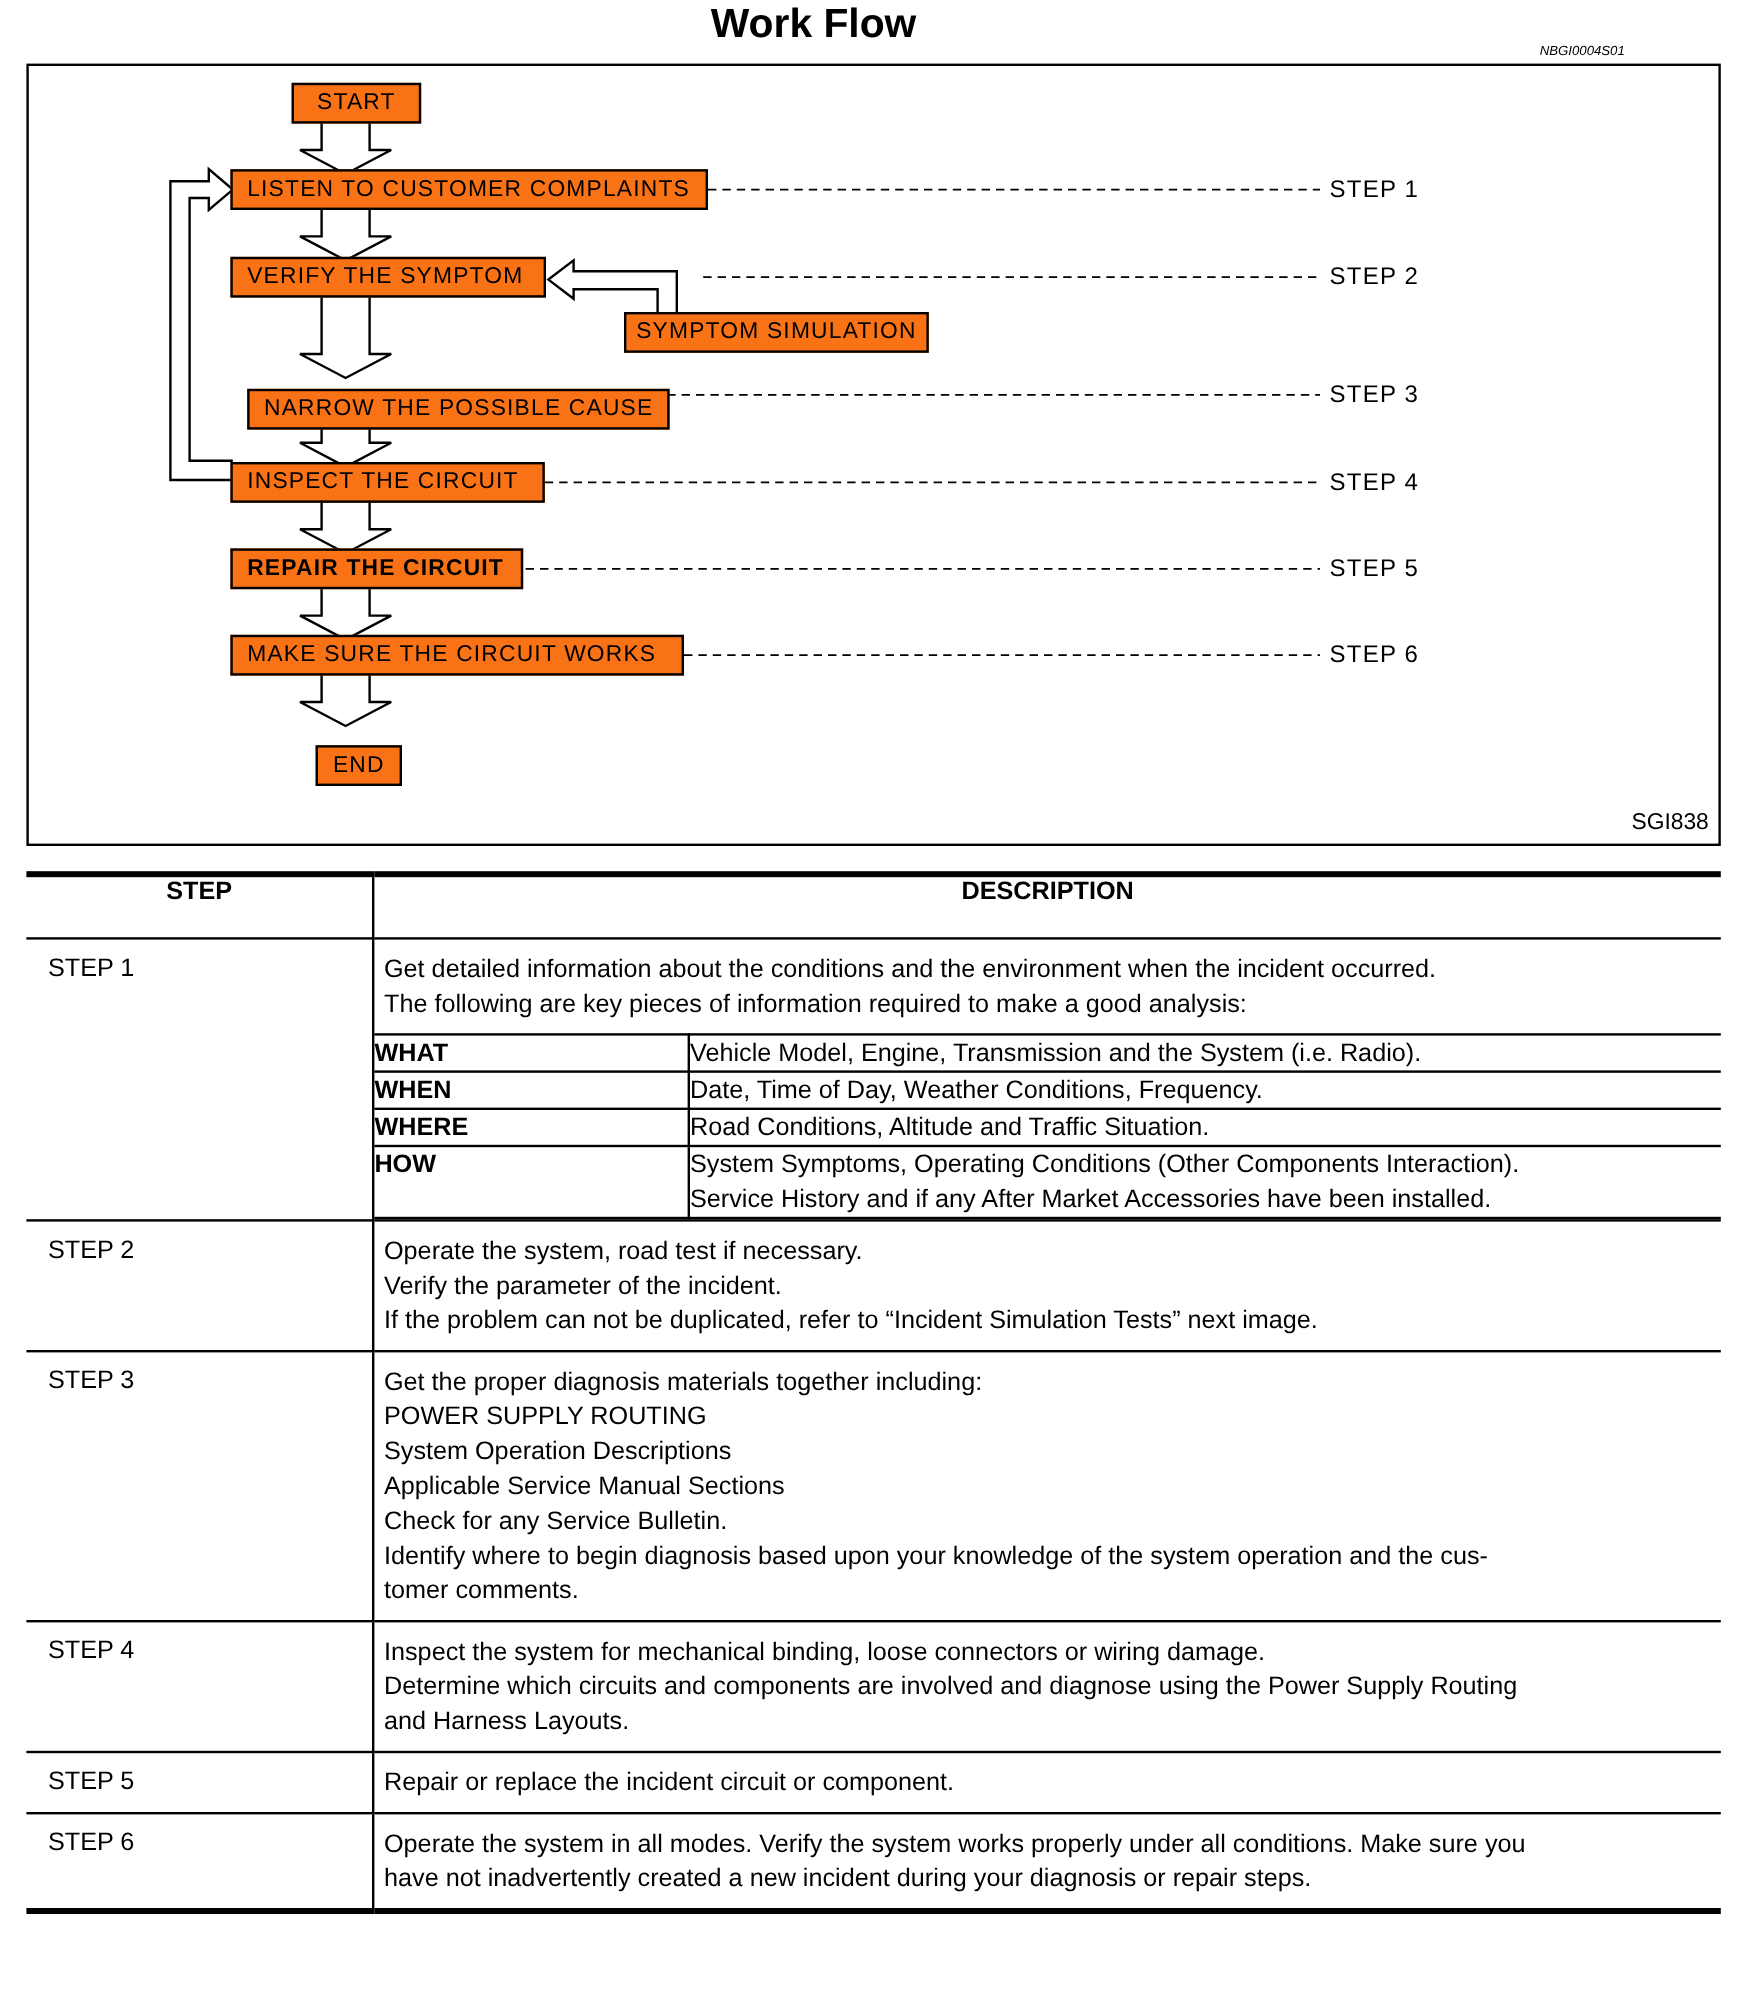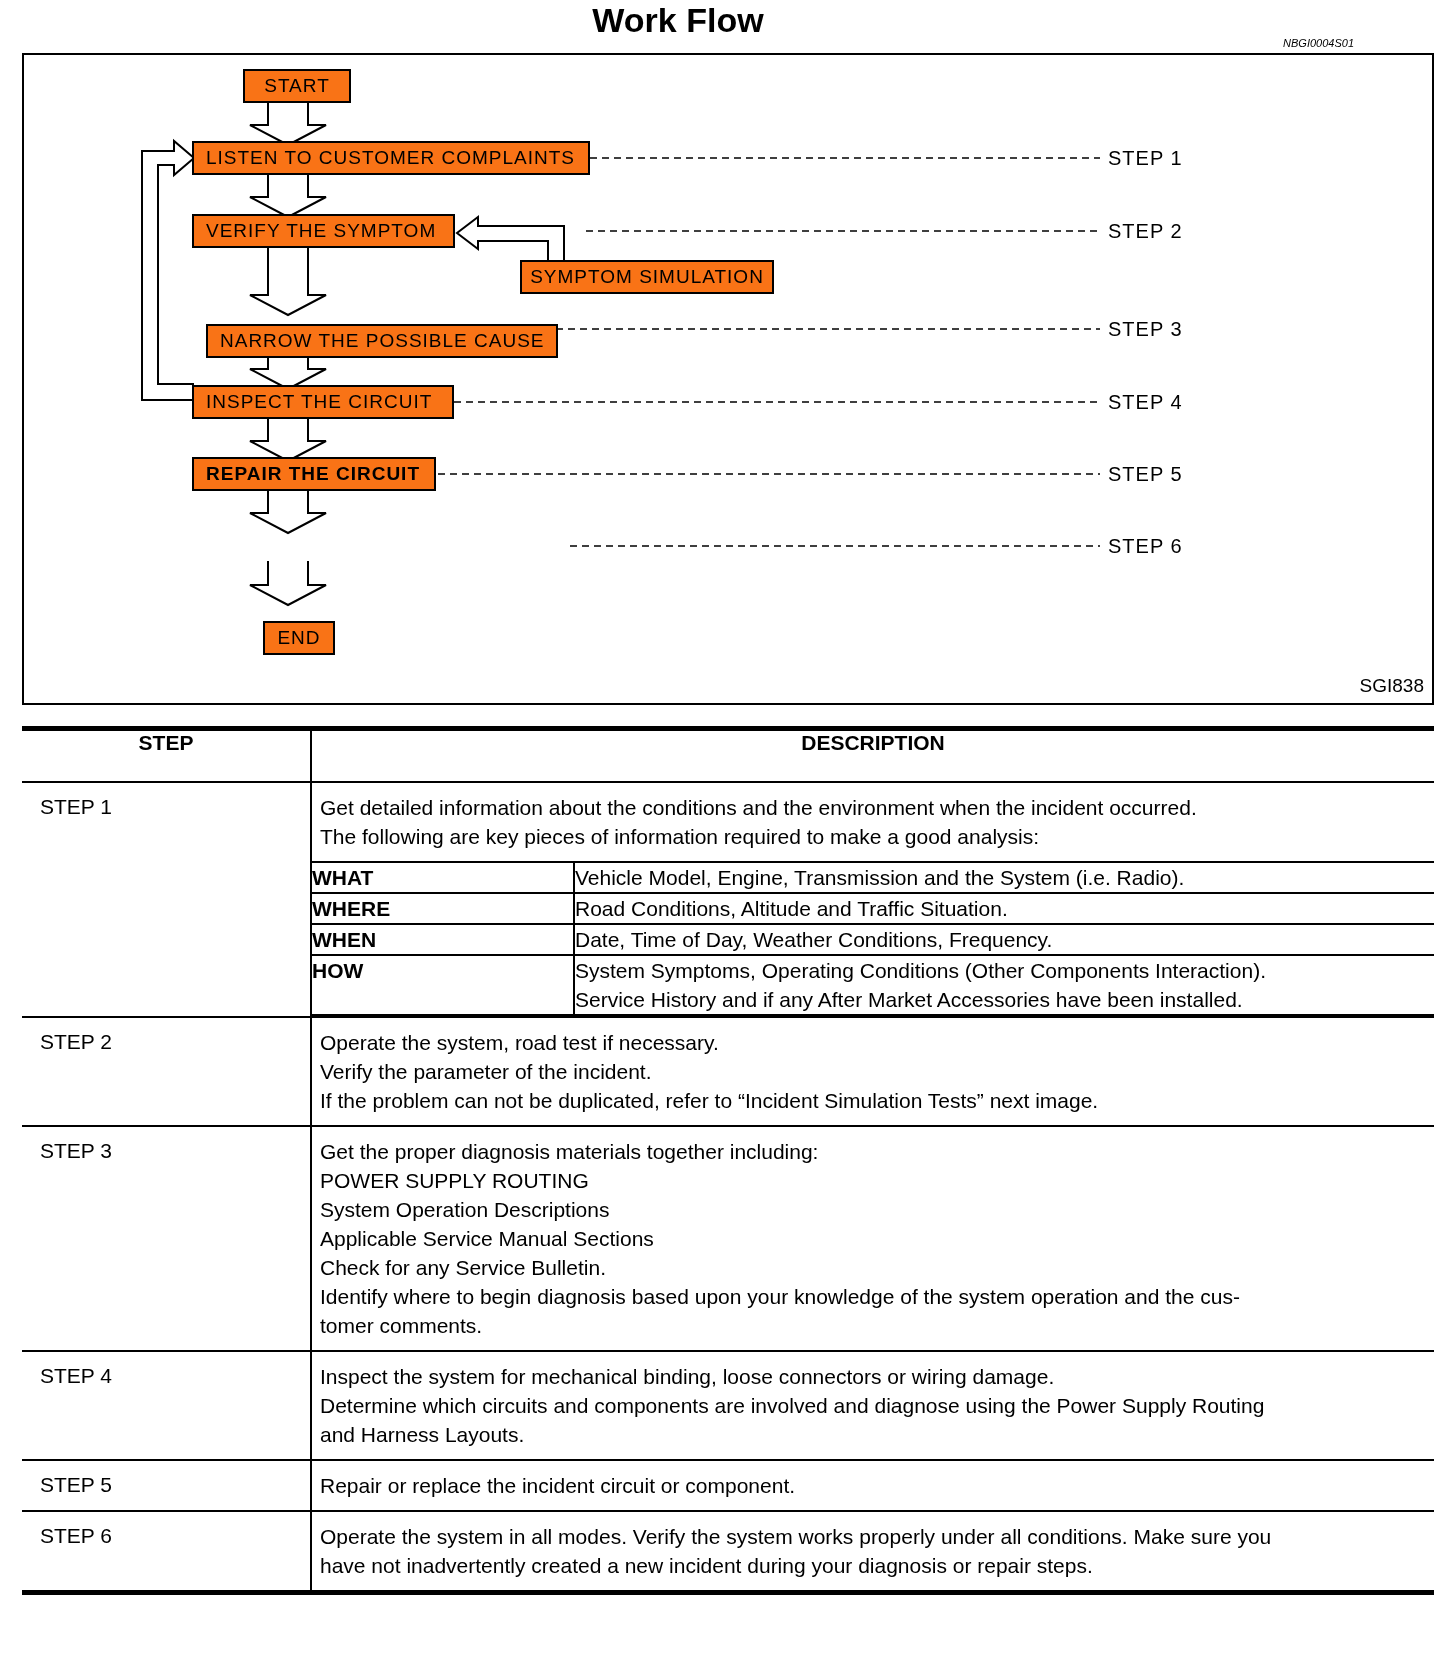--- a/index.html
+++ b/index.html
@@ -57,20 +57,21 @@
     </g>
   </svg>
 
   <div class="fbox center" style="left:219px;top:14px;width:108px;height:34px;">START</div>
   <div class="fbox" style="left:168px;top:86px;width:398px;height:34px;">LISTEN TO CUSTOMER COMPLAINTS</div>
   <div class="fbox" style="left:168px;top:159px;width:263px;height:34px;">VERIFY THE SYMPTOM</div>
   <div class="fbox center" style="left:496px;top:205px;width:254px;height:34px;">SYMPTOM SIMULATION</div>
   <div class="fbox" style="left:168px;top:269px;width:352px;height:34px;margin-left:14px;">NARROW THE POSSIBLE CAUSE</div>
   <div class="fbox" style="left:168px;top:330px;width:262px;height:34px;">INSPECT THE CIRCUIT</div>
   <div class="fbox" style="left:168px;top:402px;width:244px;height:34px;font-weight:bold;">REPAIR THE CIRCUIT</div>
+  <div class="fbox" style="left:168px;top:474px;width:378px;height:34px;">MAKE SURE THE CIRCUIT WORKS</div>
   <div class="fbox center" style="left:239px;top:546px;width:72px;height:34px;margin-top:20px;">END</div>
 
   <div class="step-label" style="left:1084px;top:92px;">STEP 1</div>
   <div class="step-label" style="left:1084px;top:165px;">STEP 2</div>
   <div class="step-label" style="left:1084px;top:263px;">STEP 3</div>
   <div class="step-label" style="left:1084px;top:336px;">STEP 4</div>
   <div class="step-label" style="left:1084px;top:408px;">STEP 5</div>
   <div class="step-label" style="left:1084px;top:480px;">STEP 6</div>
 
   <div class="fig-code">SGI838</div>
@@ -92,29 +93,29 @@
       </div>
       <table class="sub-table">
         <tbody>
               <tr>
           <td class="sub-key">WHAT</td>
           <td>
                   <span class="desc-line">Vehicle Model, Engine, Transmission and the System (i.e. Radio).</span>
                 </td>
         </tr>
         <tr>
+          <td class="sub-key">WHEN</td>
+          <td>
+                  <span class="desc-line">Date, Time of Day, Weather Conditions, Frequency.</span>
+                </td>
+        </tr>
+        <tr>
           <td class="sub-key">WHERE</td>
           <td>
                   <span class="desc-line">Road Conditions, Altitude and Traffic Situation.</span>
-                </td>
-        </tr>
-        <tr>
-          <td class="sub-key">WHEN</td>
-          <td>
-                  <span class="desc-line">Date, Time of Day, Weather Conditions, Frequency.</span>
                 </td>
         </tr>
         <tr>
           <td class="sub-key">HOW</td>
           <td>
             <span class="desc-line">System Symptoms, Operating Conditions (Other Components Interaction).</span>
             <span class="desc-line">Service History and if any After Market Accessories have been installed.</span>
           </td>
         </tr>
       </tbody>

